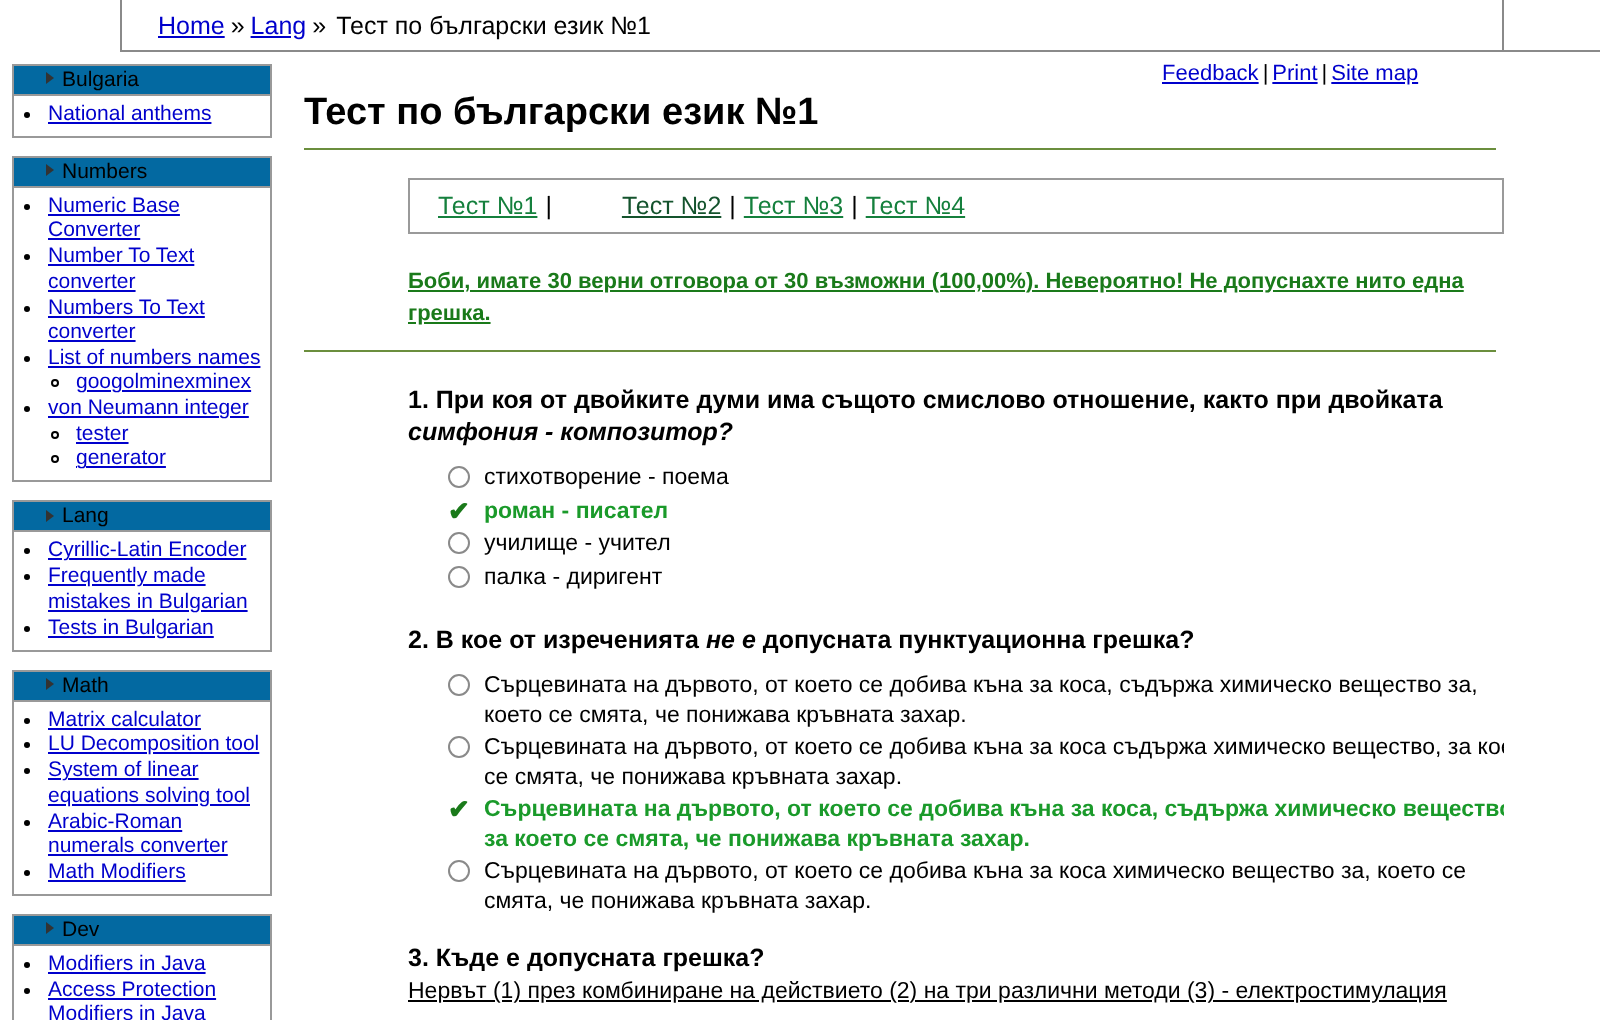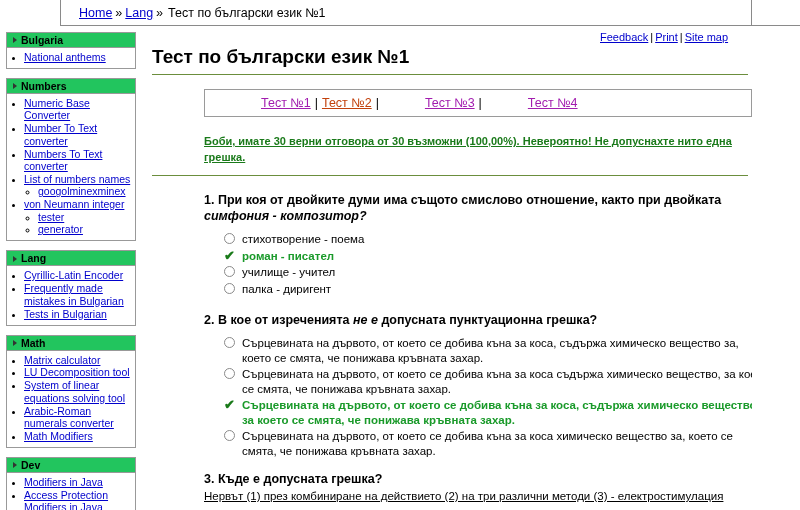--- a/index.html
+++ b/index.html
@@ -56,26 +56,26 @@
 
   
   .sidebar {
     position: absolute;
     left: 6px; top: 32px;
     width: 130px;
   }
   .sb-block { margin-bottom: 9px; }
   .sb-head {
     height: 15px;
-    background: #22c55e;
+    background: #0369a1;
     border: 1px solid #999999;
     border-bottom: none;
     font-size: 10.5px;
-    font-weight: bold;
-    padding-left: 6px;
+    font-weight: normal;
+    padding-left: 16px;
     line-height: 14px;
     position: relative;
   }
   .sb-head .tri {
     display: inline-block;
     width: 0; height: 0;
     border-left: 4px solid #333;
     border-top: 3.5px solid transparent;
     border-bottom: 3.5px solid transparent;
     margin-right: 4px;
@@ -108,21 +108,21 @@
   }
 
   
   .main {
     position: absolute;
     left: 152px; top: 28px;
     width: 600px;
   }
   .toplinks {
     position: absolute;
-    left: 600px; top: 31px;
+    left: 581px; top: 31px;
     font-size: 11px;
     width: 160px;
     text-align: left;
   }
   .toplinks a { color: #0000cc; text-decoration: underline; }
   .toplinks .bar { color: #000; margin: 0 2px; }
 
   h1.title {
     font-size: 19px;
     font-weight: bold;
@@ -141,22 +141,22 @@
   
   .tabs-box {
     border: 1px solid #9a9a9a;
     background: #ffffff;
     padding: 6px 0 6px 14px;
     width: 548px;
     margin-left: 52px;
     font-size: 12.5px;
   }
   .tabs-box a { text-decoration: underline; }
-  .tab-link { color: #a21caf; margin-left: 42px; }
-  .tab-current { color: #c2410c; }
+  .tab-link { color: #15803d; }
+  .tab-current { color: #14532d; margin-left: 31px; }
   .tab-sep { color: #000; margin: 0 4px; }
 
   .result-line {
     margin: 16px 0 0 52px;
     width: 560px;
     font-size: 11px;
     font-weight: bold;
     color: #1a7a1a;
     line-height: 16px;
     text-decoration: underline;

